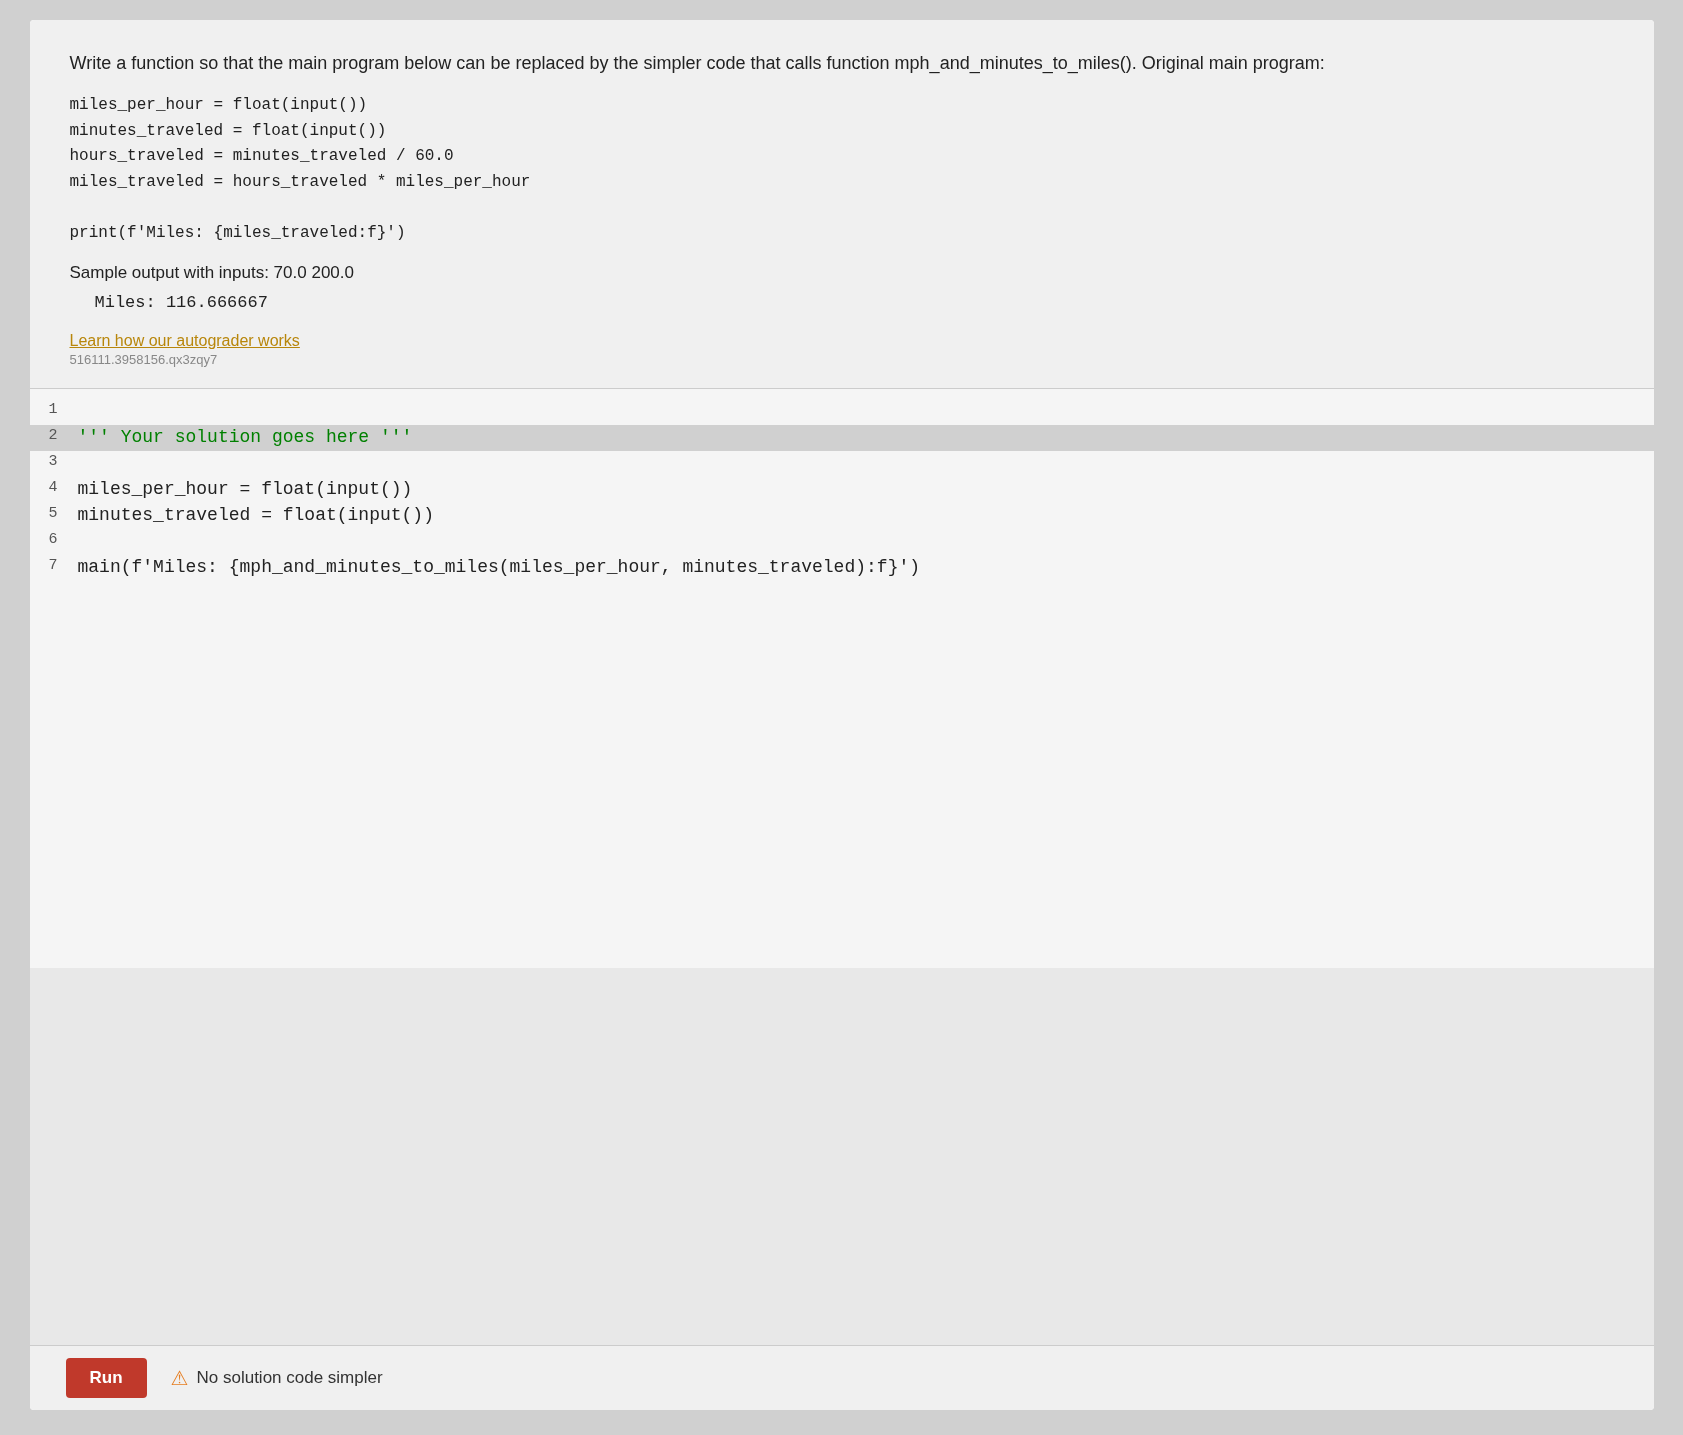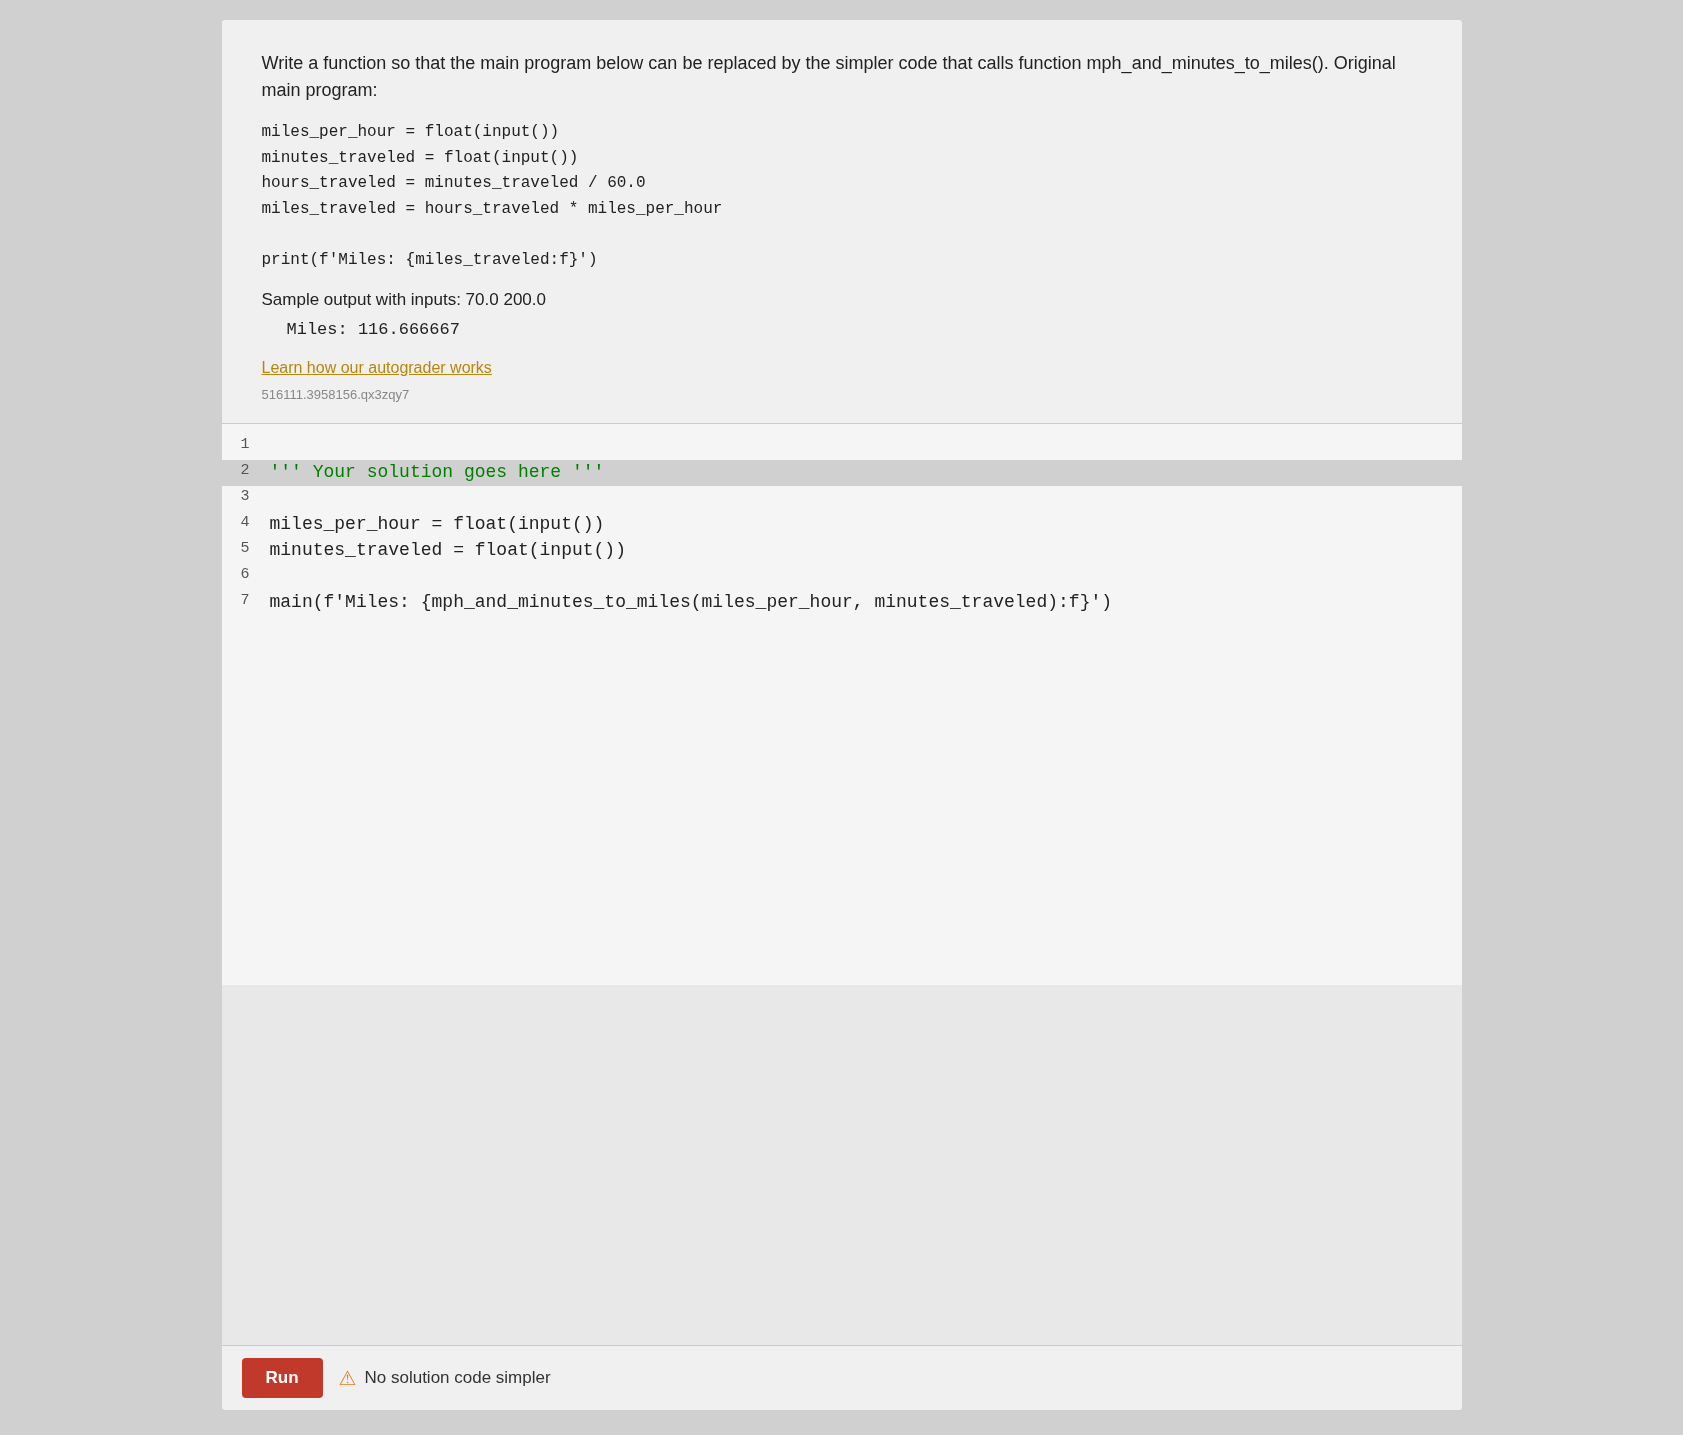--- a/index.html
+++ b/index.html
@@ -14,21 +14,21 @@
       width: 1683px;
       min-height: 1435px;
       display: flex;
       align-items: flex-start;
       justify-content: center;
       padding: 20px;
     }
 
     .main-container {
       background: #ffffff;
-      width: 1240px;
+      width: 1624px;
       min-height: 1390px;
       border-radius: 4px;
       overflow: hidden;
       display: flex;
       flex-direction: column;
     }
 
     .problem-description {
       background: #f0f0f0;
       padding: 30px 40px 20px 40px;
@@ -63,21 +63,20 @@
       color: #222;
       margin-bottom: 20px;
       padding-left: 25px;
     }
 
     .autograder-link {
       display: inline-block;
       color: #b8860b;
       font-size: 16px;
       text-decoration: underline;
-      margin-bottom: 8px;
       cursor: pointer;
     }
 
     .problem-id {
       font-size: 13px;
       color: #888;
       margin-bottom: 8px;
     }
 
     .editor-section {
@@ -124,24 +123,24 @@
       background: #d0d0d0;
     }
 
     .code-string {
       color: #008000;
     }
 
     .bottom-bar {
       background: #f0f0f0;
       border-top: 1px solid #ccc;
-      padding: 12px 20px;
+      padding: 12px 36px;
       display: flex;
       align-items: center;
-      gap: 16px;
+      gap: 24px;
       min-height: 60px;
     }
 
     .run-button {
       background: #c0392b;
       color: white;
       border: none;
       border-radius: 4px;
       padding: 10px 24px;
       font-size: 17px;

